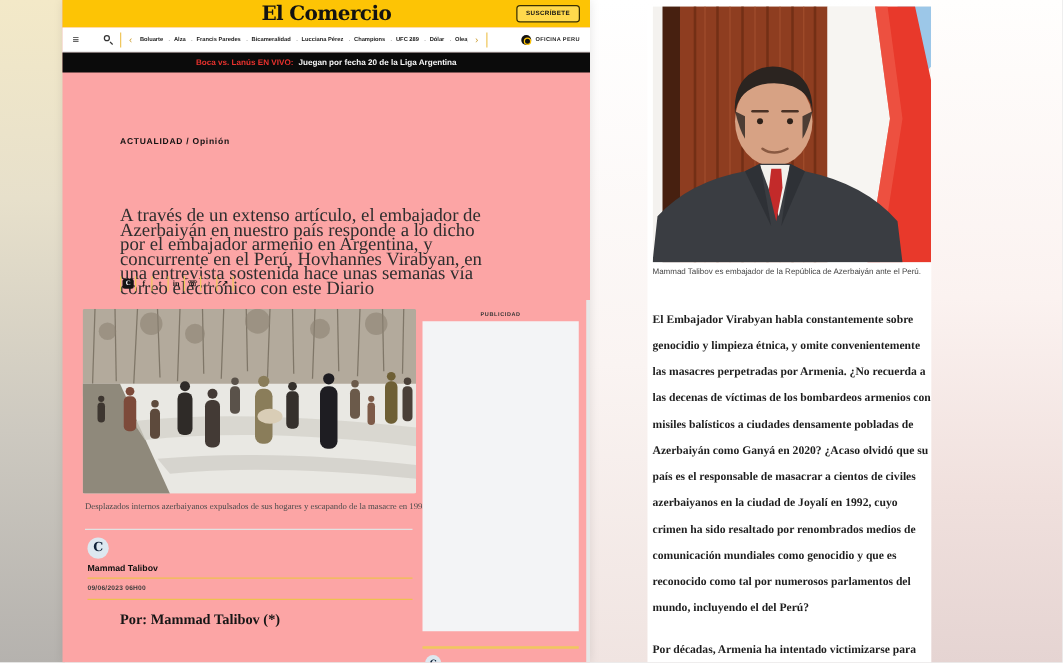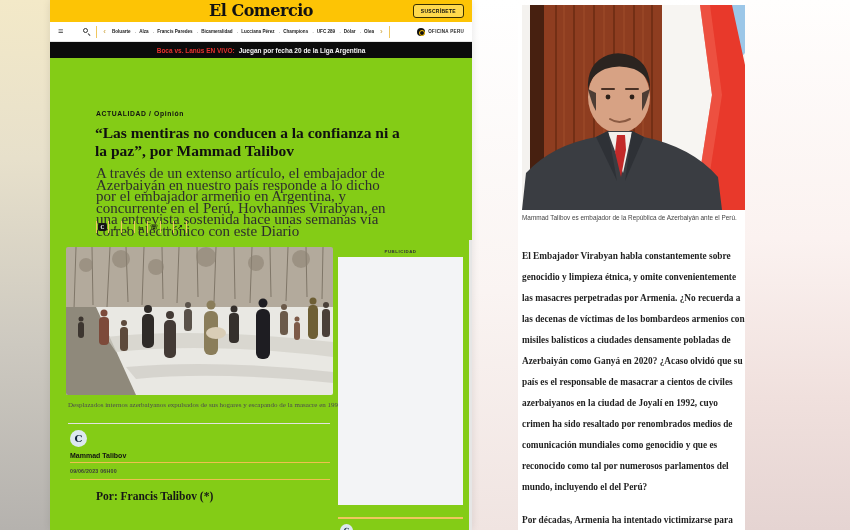--- a/index.html
+++ b/index.html
@@ -8,21 +8,21 @@
           font-family:"Liberation Sans",sans-serif;}
   
   .backdrop-left{position:absolute;left:0;top:0;width:52px;height:530px;z-index:0;
     background:linear-gradient(180deg,#f3e9c8 0%,#e7e0cb 30%,#cdc9c0 65%,#b5b2ae 100%);}
   .backdrop-mid{position:absolute;left:52px;top:0;width:700px;height:530px;z-index:0;
     background:linear-gradient(180deg,#ffffff 0%,#faf4f2 55%,#f0e4e1 100%);}
   .backdrop-right{position:absolute;left:745px;top:0;width:105px;height:530px;z-index:0;
     background:linear-gradient(180deg,#fffefd 0%,#fbf2f0 45%,#f0e0dd 75%,#e5d4d2 100%);}
 
   
-  .page{position:absolute;left:50px;top:0;width:422px;height:530px;background:#84cc16;z-index:2;
+  .page{position:absolute;left:50px;top:0;width:422px;height:530px;background:#fca5a5;z-index:2;
         box-shadow:0 0 8px rgba(0,0,0,.10);}
   .masthead{position:absolute;left:0;top:0;width:422px;height:22px;background:#FDC405;}
   .brand{position:absolute;left:50%;top:1px;transform:translateX(-50%);
          font-family:"DejaVu Serif","Liberation Serif",serif;font-weight:800;font-size:16px;
          letter-spacing:-.5px;color:#121212;white-space:nowrap;}
   .subscribe{position:absolute;right:8px;top:3.5px;height:14px;padding:0 7px;background:#FFD94C;
          border:1px solid #3a3000;border-radius:3px;font-size:5px;font-weight:bold;color:#111;
          line-height:12px;letter-spacing:.3px;}
   .navbar{position:absolute;left:0;top:22px;width:422px;height:20px;background:#fff;
          border-bottom:1px solid #e5e5e5;display:flex;align-items:center;padding:0 8px;gap:6px;}
@@ -132,21 +132,20 @@
         <span class="partner-label">OFICINA PERU</span>
       </span>
     </div>
 
     <div class="breaking">
       <span class="breaking-highlight">Boca vs. Lanús EN VIVO:</span>
       <span class="breaking-text">Juegan por fecha 20 de la Liga Argentina</span>
     </div>
 
     <div class="kicker">ACTUALIDAD / Opinión</div>
-    <h1 class="headline">“Las mentiras no conducen a la confianza ni a la paz”, por Mammad Talibov</h1>
     <div class="deck">A través de un extenso artículo, el embajador de Azerbaiyán en nuestro país responde a lo dicho por el embajador armenio en Argentina, y concurrente en el Perú, Hovhannes Virabyan, en una entrevista sostenida hace unas semanas vía correo electrónico con este Diario</div>
 
     <div class="share-row">
       <span class="share-item">
           <span class="badge">C</span>
         </span>
       <span class="share-item">f</span>
       <span class="share-item">t</span>
       <span class="share-item">in</span>
       <span class="share-item">☏</span>
@@ -246,21 +245,21 @@
     </div>
 
     <div class="photo-caption">Desplazados internos azerbaiyanos expulsados de sus hogares y escapando de la masacre en 1992.</div>
     <div class="caption-rule"></div>
 
     <div class="author-avatar">C</div>
     <div class="author-name">Mammad Talibov</div>
     <div class="gold-rule-1"></div>
     <div class="author-date">09/06/2023 06H00</div>
     <div class="gold-rule-2"></div>
-    <div class="byline">Por: Francis Talibov (*)</div>
+    <div class="byline">Por: Mammad Talibov (*)</div>
 
     <div class="ad-label">PUBLICIDAD</div>
     <div class="ad-box"></div>
     <div class="ad-gold-rule"></div>
     <div class="related-avatar">C</div>
     <div class="scroll-strip"></div>
   </div>
 
   <div class="right-card">
     <div class="ambassador-photo">

